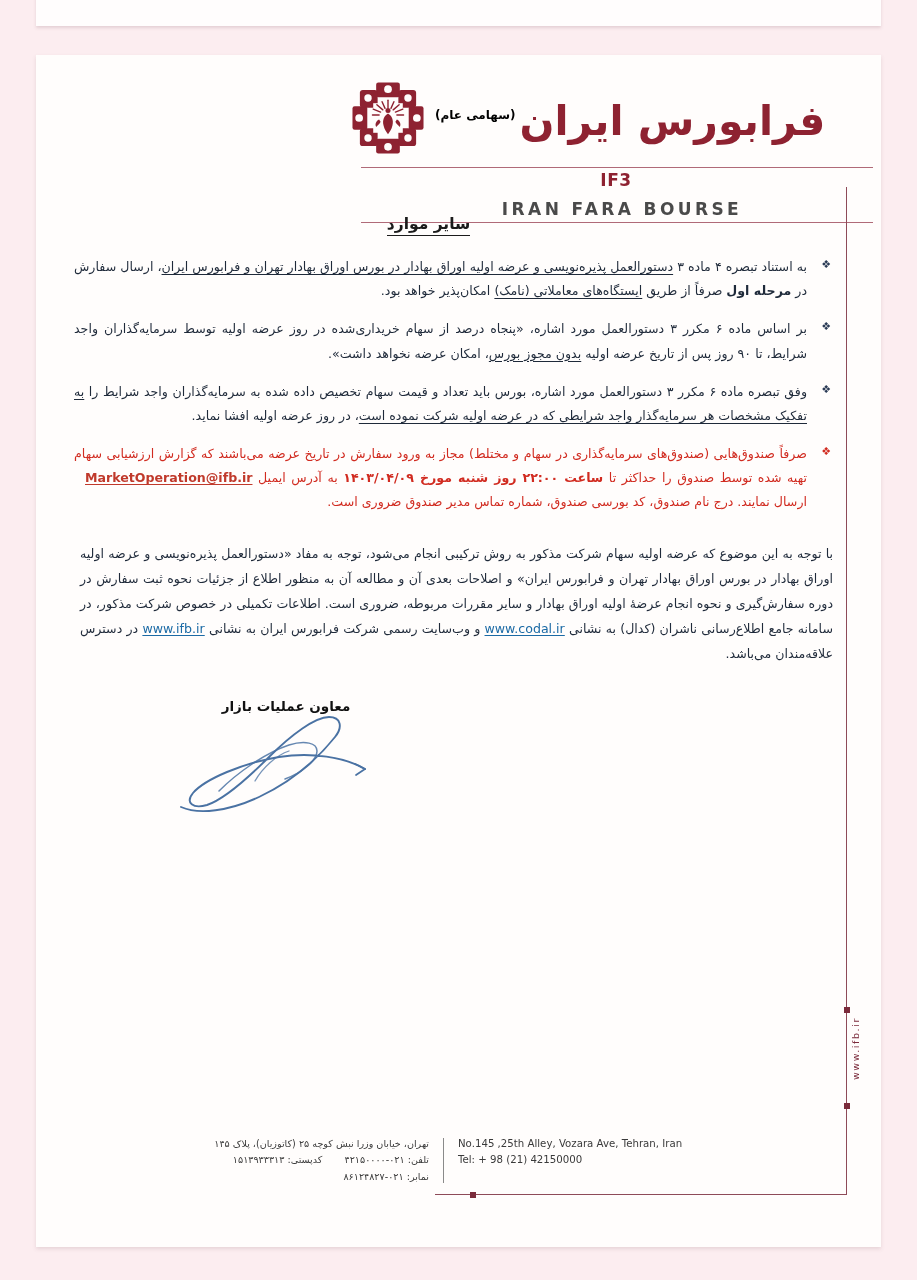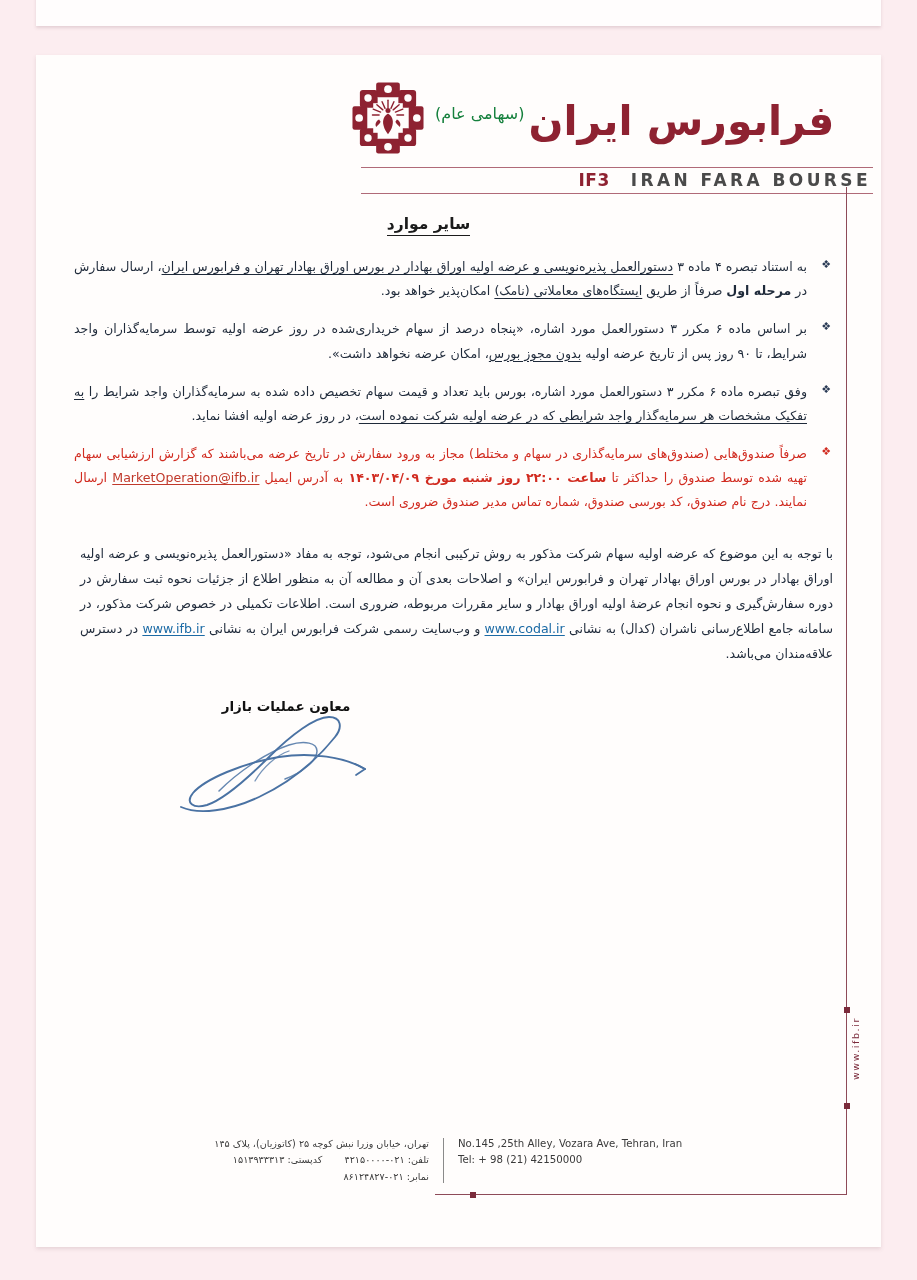--- a/index.html
+++ b/index.html
@@ -77,43 +77,44 @@
     font-weight: bold;
     color: #8e2231;
     letter-spacing: -1px;
     line-height: 1;
     white-space: nowrap;
     position: relative;
     padding-top: 6px;
   }
 
   .wordmark-sup {
-    font-size: 16px;
-    font-weight: normal;
-    color: #15803d;
+    font-size: 12px;
+    font-weight: bold;
+    color: #000000;
     position: relative;
     top: -16px;
     right: 4px;
     letter-spacing: 0;
   }
 
   .latin-band {
     position: absolute;
     right: 8px;
     top: 92px;
     width: 512px;
     border-top: 1.3px solid #b06a78;
     border-bottom: 1.3px solid #b06a78;
     padding: 2px 0 3px 0;
     direction: ltr;
     text-align: right;
   }
   .latin-inner {
     display: flex;
-    align-items: flex-end;
+    flex-direction: column;
+    align-items: center;
     justify-content: flex-end;
     gap: 9px;
     padding-right: 2px;
   }
   .latin-if3 {
     font-family: "DejaVu Sans", "Liberation Sans", sans-serif;
     font-weight: bold;
     font-size: 17px;
     color: #8e2231;
     letter-spacing: 0.5px;
@@ -255,21 +256,22 @@
     unicode-bidi: embed;
     display: inline-block;
   }
   .link-red {
     color: #c0392b;
     text-decoration: underline;
     text-underline-offset: 2px;
     direction: ltr;
     unicode-bidi: embed;
     display: inline-block;
-    font-weight: normal;
+    font-weight: bold;
+    margin-left: 11px;
   }
 
   
   .signature-block {
     position: absolute;
     top: 640px;
     right: 480px;
     width: 230px;
     height: 130px;
     text-align: center;

